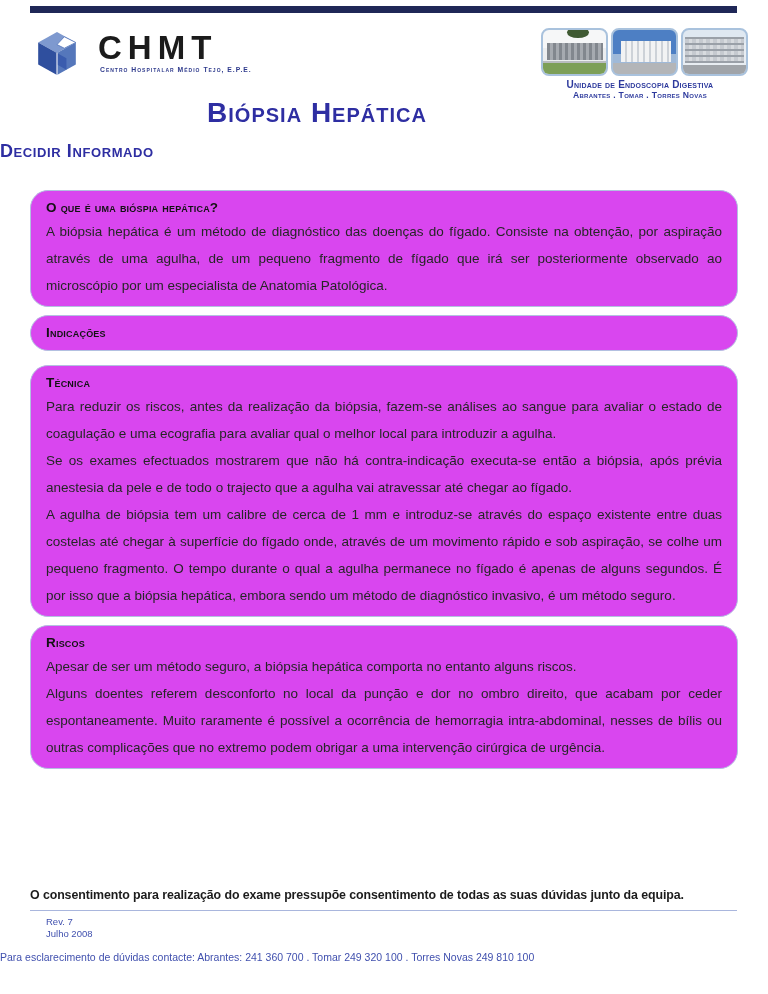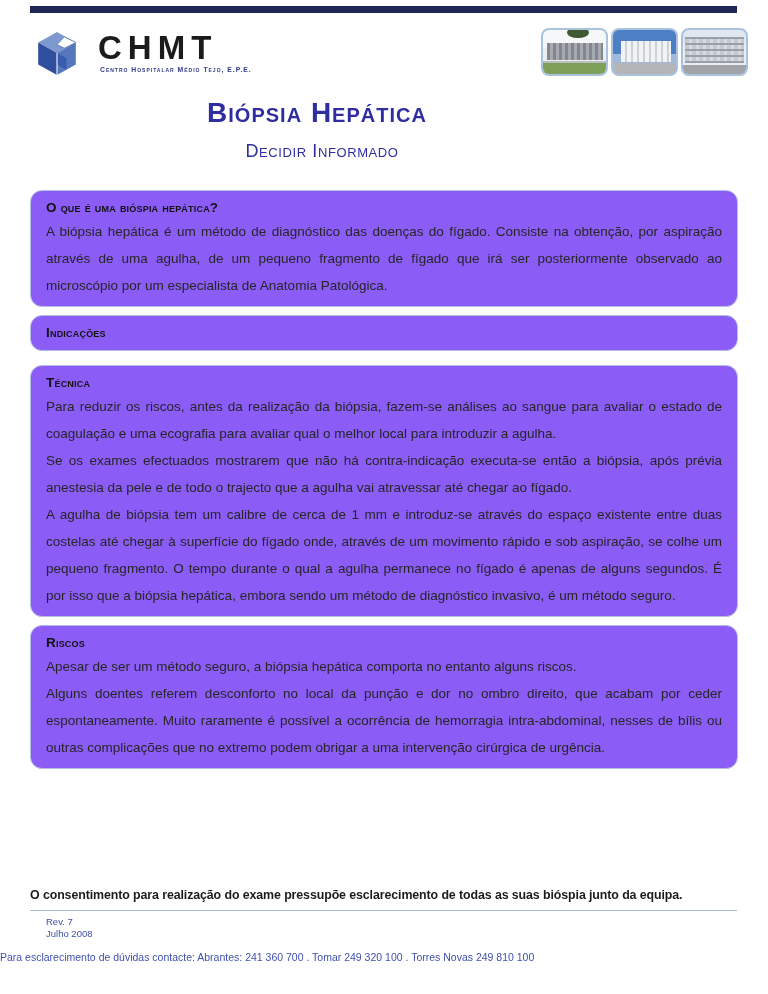--- a/index.html
+++ b/index.html
@@ -39,26 +39,26 @@
       repeating-linear-gradient(0deg,#9aa0a8 0 2px,transparent 2px 6px),
       repeating-linear-gradient(90deg,#c6cad0 0 4px,#d8dbdf 4px 7px);}
   .p3 .ground{left:0;right:0;bottom:0;height:20%;background:#a0a4a9;}
   .unit-caption{margin-top:3px;text-align:center;}
   .unit-line1{font-size:10px;font-weight:bold;color:#2d3a9d;font-variant:small-caps;letter-spacing:0.2px;line-height:11px;}
   .unit-line2{font-size:8.6px;font-weight:bold;color:#2d3a9d;font-variant:small-caps;letter-spacing:0.3px;line-height:10px;}
 
   
   .doc-title{position:absolute;top:97px;left:0;width:634px;text-align:center;
     font-size:28px;font-weight:bold;color:#2e2ea2;font-variant:small-caps;letter-spacing:1px;}
-  .doc-subtitle{position:absolute;top:141px;left:0;width:644px;text-align:center;
-    font-size:18px;font-weight:normal;color:#2e2ea2;font-variant:small-caps;letter-spacing:0.6px;}
+  .doc-subtitle{position:absolute;top:141px;left:0;width:644px;text-align:left;
+    font-size:18px;font-weight:bold;color:#2e2ea2;font-variant:small-caps;letter-spacing:0.6px;}
 
   
   .content{position:absolute;top:190px;left:30px;width:708px;}
-  .box{box-sizing:border-box;border:1.6px solid #b3c0e0;border-radius:12px;padding:5px 15px 7px;background:#8b5cf6;}
+  .box{box-sizing:border-box;border:1.6px solid #b3c0e0;border-radius:18px;padding:5px 15px 7px;background:#d946ef;}
   .box.m1{margin-top:8px;} .box.m2{margin-top:14px;} .box.m3{margin-top:8px;}
   .box-heading{font-size:13.5px;font-weight:bold;color:#121212;font-variant:small-caps;letter-spacing:0.2px;line-height:20px;padding-top:2px;}
   .box p{margin:0;font-size:13.5px;line-height:27px;color:#262626;text-align:justify;}
 
   
   .consent{position:absolute;top:888px;left:30px;width:708px;
     font-size:12.4px;font-weight:bold;color:#1c1c1c;letter-spacing:-0.1px;}
   .footrule{position:absolute;top:910px;left:30px;width:707px;height:0;border-top:1.6px solid #a9b6dd;}
   .rev{position:absolute;top:916px;left:46px;font-size:9.5px;color:#4050ae;line-height:12px;}
   .contact{position:absolute;top:951px;left:0;width:768px;text-align:left;
@@ -94,20 +94,24 @@
     </div>
     <div class="photo p2">
       <div class="bldg"></div>
       <div class="ground"></div>
     </div>
     <div class="photo p3">
       <div class="bldg"></div>
       <div class="ground"></div>
     </div>
   </div>
+  <div class="unit-caption">
+    <div class="unit-line1">Unidade de Endoscopia Digestiva</div>
+    <div class="unit-line2">Abrantes . Tomar . Torres Novas</div>
+  </div>
 </div>
 
 <div class="doc-title">Biópsia Hepática</div>
 <div class="doc-subtitle">Decidir Informado</div>
 
 <div class="content">
 
   <div class="box">
     <div class="box-heading">O que é uma bióspia hepática?</div>
     <p>A biópsia hepática é um método de diagnóstico das doenças do fígado. Consiste na obtenção, por aspiração através de uma agulha, de um pequeno fragmento de fígado que irá ser posteriormente observado ao microscópio por um especialista de Anatomia Patológica.</p>
@@ -125,19 +129,19 @@
   </div>
 
   <div class="box m3">
     <div class="box-heading">Riscos</div>
     <p>Apesar de ser um método seguro, a biópsia hepática comporta no entanto alguns riscos.</p>
     <p>Alguns doentes referem desconforto no local da punção e dor no ombro direito, que acabam por ceder espontaneamente. Muito raramente é possível a ocorrência de hemorragia intra-abdominal, nesses de bílis ou outras complicações que no extremo podem obrigar a uma intervenção cirúrgica de urgência.</p>
   </div>
 
 </div>
 
-<div class="consent">O consentimento para realização do exame pressupõe esclarecimento de todas as suas bióspia junto da equipa.</div>
+<div class="consent">O consentimento para realização do exame pressupõe consentimento de todas as suas dúvidas junto da equipa.</div>
 <div class="footrule"></div>
 <div class="rev">
   <div>Rev. 7</div>
   <div>Julho 2008</div>
 </div>
 <div class="contact">Para esclarecimento de dúvidas contacte: Abrantes: 241 360 700  .  Tomar 249 320 100  .  Torres Novas 249 810 100</div>
 
 </body></html>

